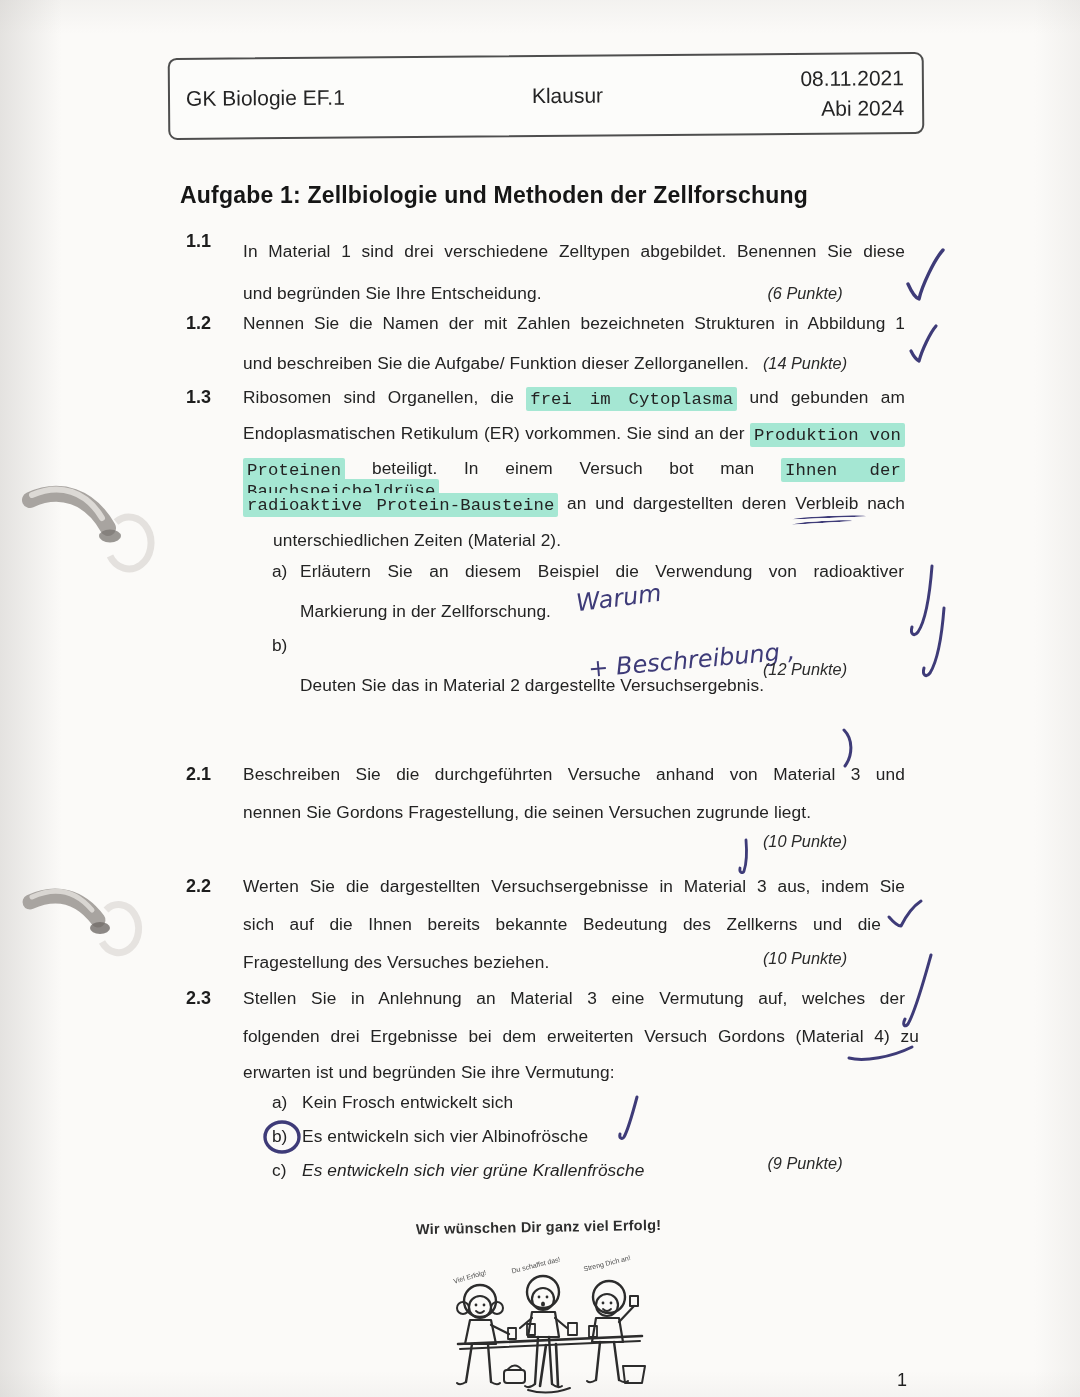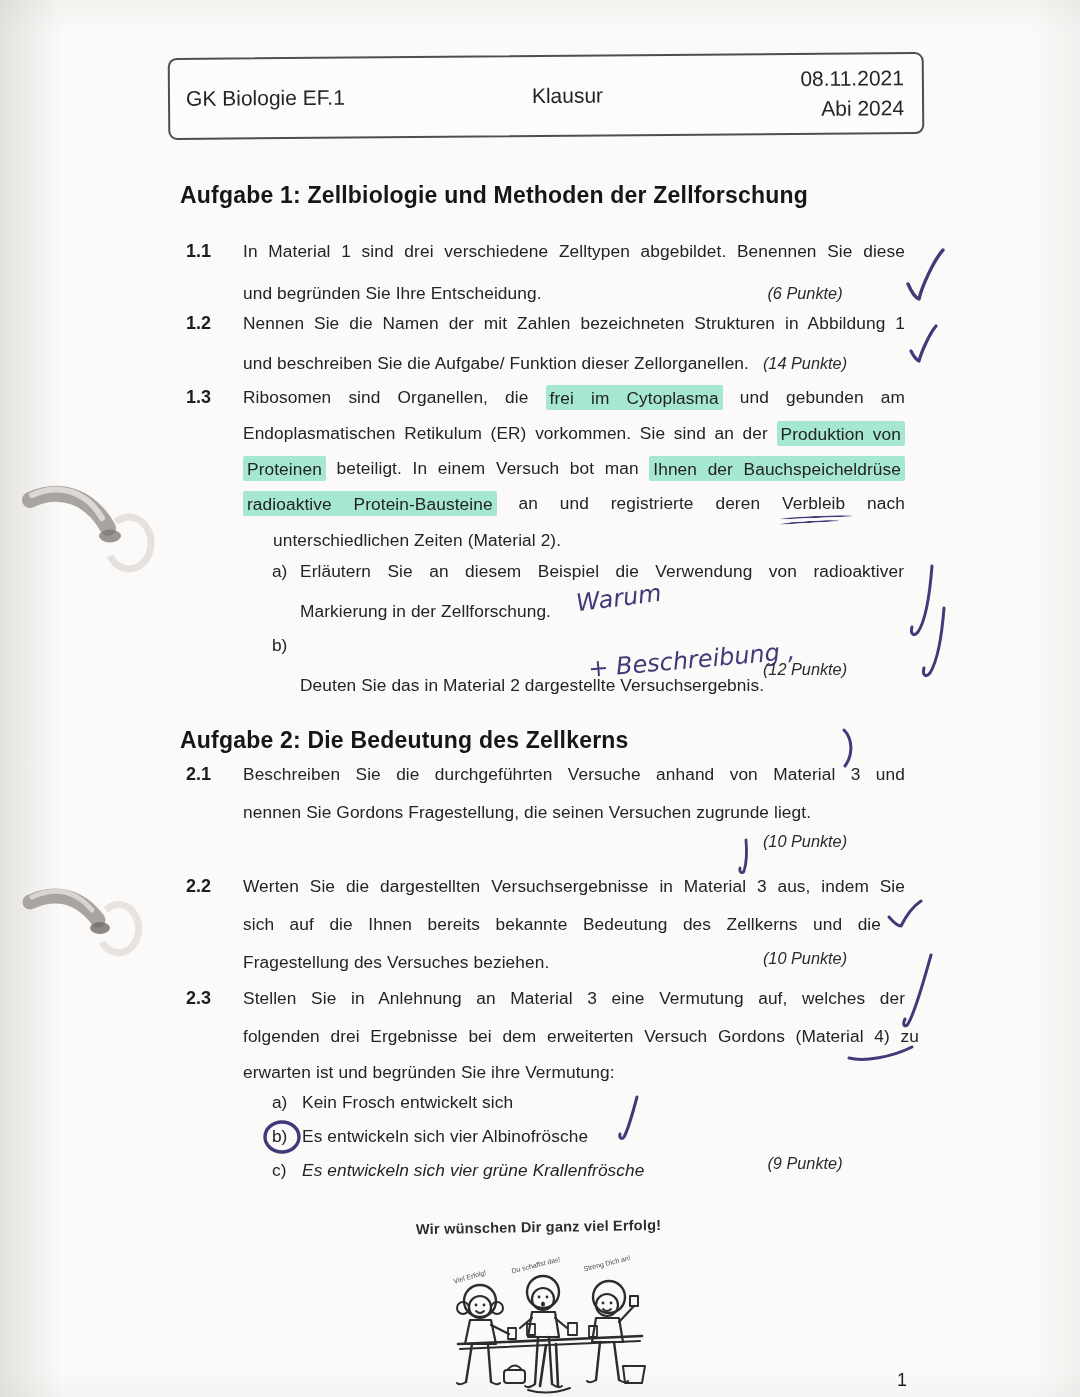--- a/index.html
+++ b/index.html
@@ -12,21 +12,21 @@
       linear-gradient(180deg, rgba(210,208,205,.20), rgba(0,0,0,0) 34px),
       linear-gradient(0deg, rgba(210,208,205,.16), rgba(0,0,0,0) 26px),
       #fbfaf8;
   }
   .ln{position:absolute;font-size:17.3px;letter-spacing:.1px;white-space:nowrap;color:#232323;}
   .just{white-space:normal;text-align:justify;text-align-last:justify;}
   .num{position:absolute;font-size:18px;font-weight:700;color:#1d1d1d;}
   .sublabel{position:absolute;font-size:17.3px;color:#232323;}
   .pts{position:absolute;left:705px;width:200px;text-align:center;font-style:italic;font-size:16.3px;color:#2a2a2a;white-space:nowrap;}
   .h1{position:absolute;font-size:23px;font-weight:700;color:#161616;letter-spacing:.2px;white-space:nowrap;}
-  .hl{background:#a5e7d3;padding:2.5px 4px;border-radius:2px;box-decoration-break:clone;}
+  .hl{background:#a5e7d3;padding:2.5px 4px;border-radius:2px;box-decoration-break:clone;font-family:Liberation Mono, monospace;}
   .pen-u{position:relative;}
   .pen-u::before,.pen-u::after{content:"";position:absolute;left:-3px;border-top:2.6px solid #3e3b78;border-radius:50%/100% 100% 0 0;}
   .pen-u::before{right:-8px;bottom:-5px;transform:rotate(-2.5deg);}
   .pen-u::after{right:6px;bottom:-10px;transform:rotate(-3.5deg);}
   .pen{stroke:#3e3b78;fill:none;stroke-linecap:round;stroke-linejoin:round;}
   .hand{position:absolute;font-family:"DejaVu Sans",sans-serif;font-style:italic;color:#3e3b78;white-space:nowrap;}
   .headerbox{
     position:absolute;left:168px;top:55px;width:752px;height:78px;
     border:2px solid #4e4e4e;border-radius:9px;transform:rotate(-.45deg);
     display:flex;align-items:center;background:rgba(255,255,255,.35);
@@ -61,60 +61,59 @@
     <div class="hb-course">GK Biologie EF.1</div>
     <div class="hb-type">Klausur</div>
     <div class="hb-right">
       <div>08.11.2021</div>
       <div>Abi 2024</div>
     </div>
   </div>
 
   <div class="h1" style="left:180px;top:182px;">Aufgabe 1: Zellbiologie und Methoden der Zellforschung</div>
 
-  <div class="num" style="left:186px;top:241px;text-align:right;">1.1</div>
+  <div class="num" style="left:186px;top:231px;text-align:right;">1.1</div>
   <div class="ln just" style="left:243px;top:241px;width:662px;">In Material 1 sind drei verschiedene Zelltypen abgebildet. Benennen Sie diese</div>
   <div class="ln" style="left:243px;top:283px;">und begründen Sie Ihre Entscheidung.</div>
   <div class="pts" style="top:284px;">(6 Punkte)</div>
   <svg class="mark" style="left:902px;top:246px;" width="44" height="60" viewBox="0 0 44 60">
     <path class="pen" stroke-width="3.4" d="M6,38 C10,47 14,52 17,53 C20,40 32,14 41,4"></path>
   </svg>
 
   <div class="num" style="left:186px;top:313px;">1.2</div>
   <div class="ln just" style="left:243px;top:313px;width:662px;">Nennen Sie die Namen der mit Zahlen bezeichneten Strukturen in Abbildung 1</div>
   <div class="ln" style="left:243px;top:353px;">und beschreiben Sie die Aufgabe/ Funktion dieser Zellorganellen.</div>
   <div class="pts" style="top:354px;">(14 Punkte)</div>
   <svg class="mark" style="left:906px;top:323px;" width="34" height="44" viewBox="0 0 34 44">
     <path class="pen" stroke-width="3.2" d="M5,28 C8,34 11,37 13,38 C16,27 24,10 30,3"></path>
   </svg>
 
   <div class="num" style="left:186px;top:387px;">1.3</div>
   <div class="ln just" style="left:243px;top:387px;width:662px;"><span>Ribosomen sind Organellen, die </span><span class="hl">frei im Cytoplasma</span><span> und gebunden am</span></div>
   <div class="ln just" style="left:243px;top:423px;width:662px;"><span>Endoplasmatischen Retikulum (ER) vorkommen. Sie sind an der </span><span class="hl">Produktion von</span></div>
   <div class="ln just" style="left:243px;top:458px;width:662px;"><span class="hl">Proteinen</span><span> beteiligt. In einem Versuch bot man </span><span class="hl">Ihnen der Bauchspeicheldrüse</span></div>
-  <div class="ln just" style="left:243px;top:493px;width:662px;"><span class="hl">radioaktive Protein-Bausteine</span><span> an und registrierte deren </span><span class="pen-u">Verbleib</span><span> nach</span></div>
+  <div class="ln just" style="left:243px;top:493px;width:662px;"><span class="hl">radioaktive Protein-Bausteine</span><span> an und dargestellten deren </span><span class="pen-u">Verbleib</span><span> nach</span></div>
   <div class="ln" style="left:243px;top:530px;margin-left:30px;"><span>unterschiedlichen Zeiten (Material 2).</span></div>
 
   <div class="sublabel" style="left:272px;top:561px;">a)</div>
   <div class="ln just" style="left:300px;top:561px;width:604px;">Erläutern Sie an diesem Beispiel die Verwendung von radioaktiver</div>
   <div class="ln" style="left:300px;top:601px;">Markierung in der Zellforschung.</div>
   <div class="hand" style="left:576px;top:584px;font-size:24px;transform:rotate(-7deg);">Warum</div>
   <svg class="mark" style="left:908px;top:562px;" width="28" height="80" viewBox="0 0 28 80">
     <path class="pen" stroke-width="3" d="M24,4 C22,30 18,58 10,70 C6,75 2,72 4,65"></path>
   </svg>
   <svg class="mark" style="left:920px;top:604px;" width="28" height="80" viewBox="0 0 28 80">
     <path class="pen" stroke-width="3" d="M24,4 C22,30 18,56 10,69 C6,74 2,71 4,64"></path>
   </svg>
 
   <div class="sublabel" style="left:272px;top:635px;">b)</div>
   <div class="ln" style="left:300px;top:635px;margin-top:40px;">Deuten Sie das in Material 2 dargestellte Versuchsergebnis.</div>
   <div class="hand" style="left:588px;top:646px;font-size:24px;transform:rotate(-5deg);">+ Beschreibung ,</div>
   <div class="pts" style="top:660px;">(12 Punkte)</div>
 
-  <div class="h1" style="left:180px;top:727px;">Aufgabe 2: Die Bedeutung des Zellkerns</div>
   <svg class="mark" style="left:840px;top:727px;" width="16" height="42" viewBox="0 0 16 42">
     <path class="pen" stroke-width="3" d="M4,3 C13,12 13,28 5,39"></path>
   </svg>
 
   <div class="num" style="left:186px;top:764px;">2.1</div>
   <div class="ln just" style="left:243px;top:764px;width:662px;">Beschreiben Sie die durchgeführten Versuche anhand von Material 3 und</div>
   <div class="ln" style="left:243px;top:802px;">nennen Sie Gordons Fragestellung, die seinen Versuchen zugrunde liegt.</div>
   <div class="pts" style="top:832px;">(10 Punkte)</div>
   <svg class="mark" style="left:736px;top:838px;" width="18" height="40" viewBox="0 0 18 40">
     <path class="pen" stroke-width="2.8" d="M10,2 C11,14 11,24 8,33 C7,36 3,35 4,30"></path>

